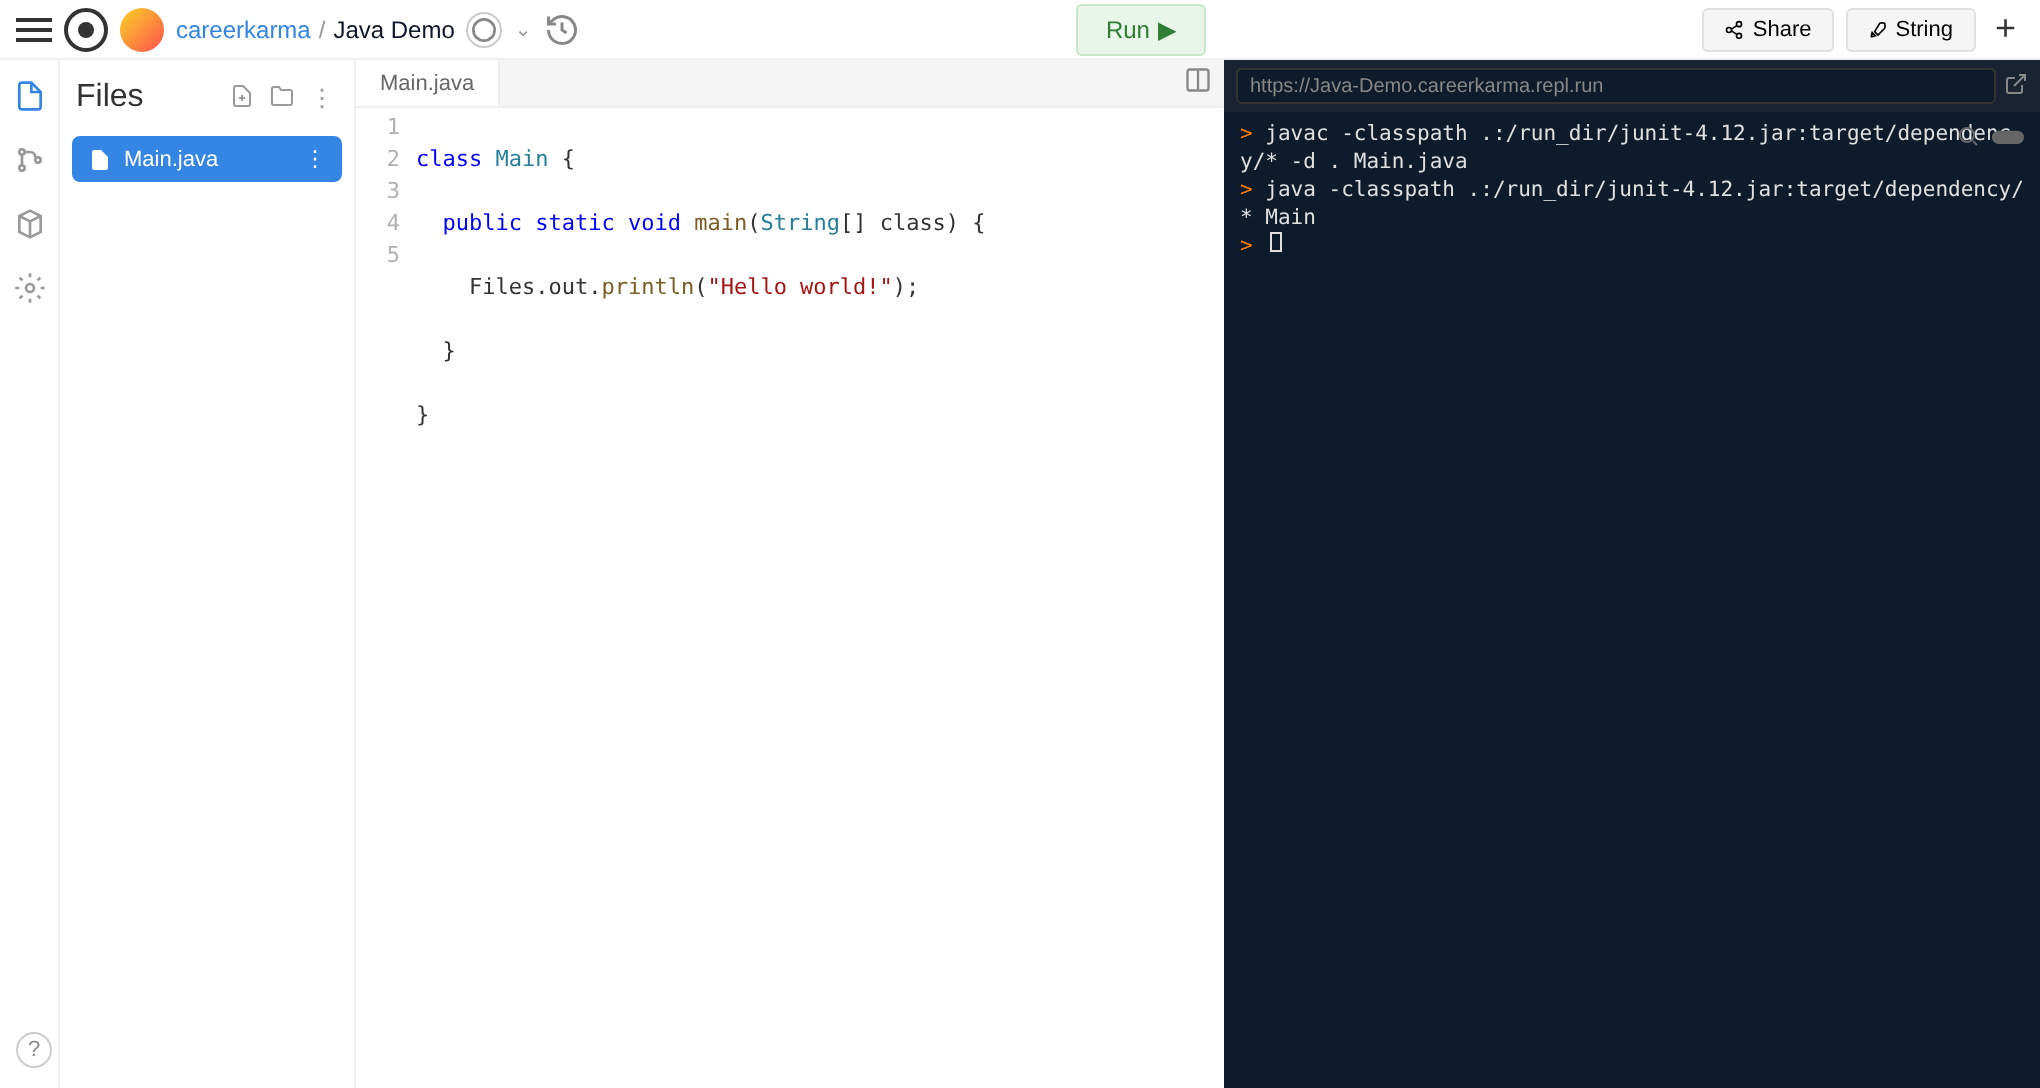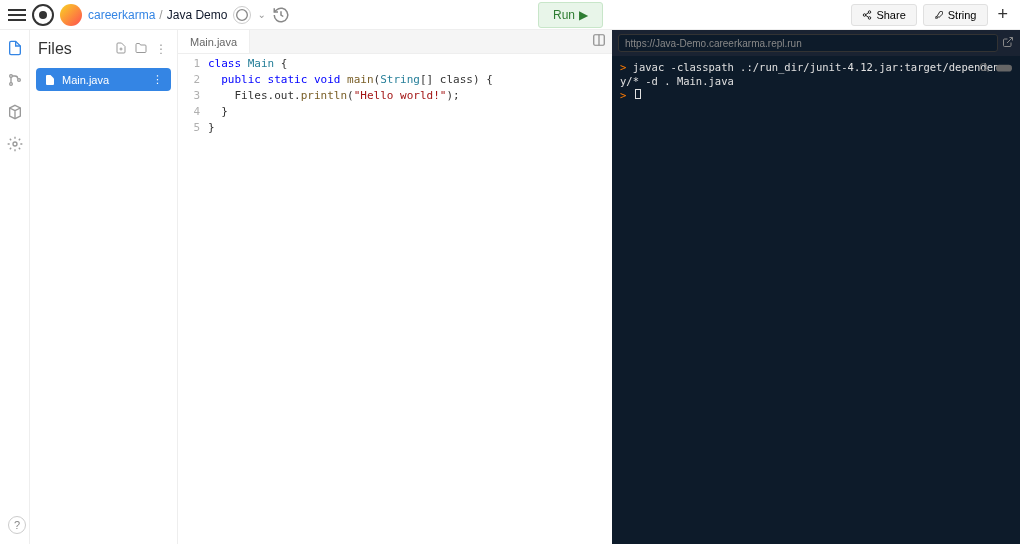--- a/index.html
+++ b/index.html
@@ -36,21 +36,21 @@
     .file-item .more { margin-left: auto; }
     
     .editor-pane { flex: 1; display: flex; flex-direction: column; background: #fff; }
     .tab-bar { height: 24px; background: #f5f5f5; display: flex; align-items: center; border-bottom: 1px solid #eee; }
     .tab { padding: 4px 12px; font-size: 11px; color: #666; background: #fff; border-right: 1px solid #eee; height: 100%; display: flex; align-items: center; }
     .tab-bar .layout-icon { margin-left: auto; margin-right: 6px; color: #888; cursor: pointer; }
     .code-area { display: flex; font-family: 'Menlo', 'Consolas', monospace; font-size: 11px; line-height: 16px; padding-top: 2px; }
     .gutter { width: 30px; text-align: right; color: #b0b0b0; padding-right: 8px; user-select: none; }
     .gutter div { height: 16px; }
     .code-lines { flex: 1; }
-    .code-lines div { height: 16px; white-space: pre; }
+    .code-lines div { height: 16px; white-space: pre; margin-top: 16px; }
     .kw { color: #0000ff; }
     .type { color: #267f99; }
     .method { color: #795e26; }
     .str { color: #a31515; }
     
     .console-pane { width: 408px; background: #0d1b2a; color: #e0e0e0; display: flex; flex-direction: column; font-family: 'Menlo', 'Consolas', monospace; font-size: 10.5px; }
     .url-bar { height: 26px; background: #1a2332; display: flex; align-items: center; padding: 4px 6px; gap: 4px; }
     .url-input { flex: 1; background: #0d1b2a; border: 1px solid #333; color: #888; padding: 2px 6px; border-radius: 3px; font-size: 10px; height: 18px; }
     .url-action { color: #888; cursor: pointer; font-size: 11px; }
     .console-output { padding: 4px 8px; line-height: 14px; position: relative; }
@@ -207,20 +207,21 @@
       <div class="console-icons">
         <span><svg width="12" height="12" viewBox="0 0 24 24" fill="none" stroke="currentColor" stroke-width="2">
               <circle cx="11" cy="11" r="7"></circle>
               <path d="M21 21l-4-4"></path>
             </svg></span>
         <span><svg width="16" height="12" viewBox="0 0 24 12" fill="currentColor">
               <rect x="0" y="2" width="24" height="10" rx="5"></rect>
             </svg></span>
       </div>
     <div class="console-line"><span class="prompt-sym">&gt; </span>javac -classpath .:/run_dir/junit-4.12.jar:target/dependency/* -d . Main.java</div>
+        <div class="console-line"><span class="prompt-sym">&gt; </span>java -classpath .:/run_dir/junit-4.12.jar:target/dependency/* Main</div>
         <div class="console-line"><span class="prompt-sym">&gt; </span><span class="cursor-box"></span></div>
       </div>
   </div>
 </div>
 
 <div class="help-btn">
   <span>?</span>
 </div>
 
 </body></html>

